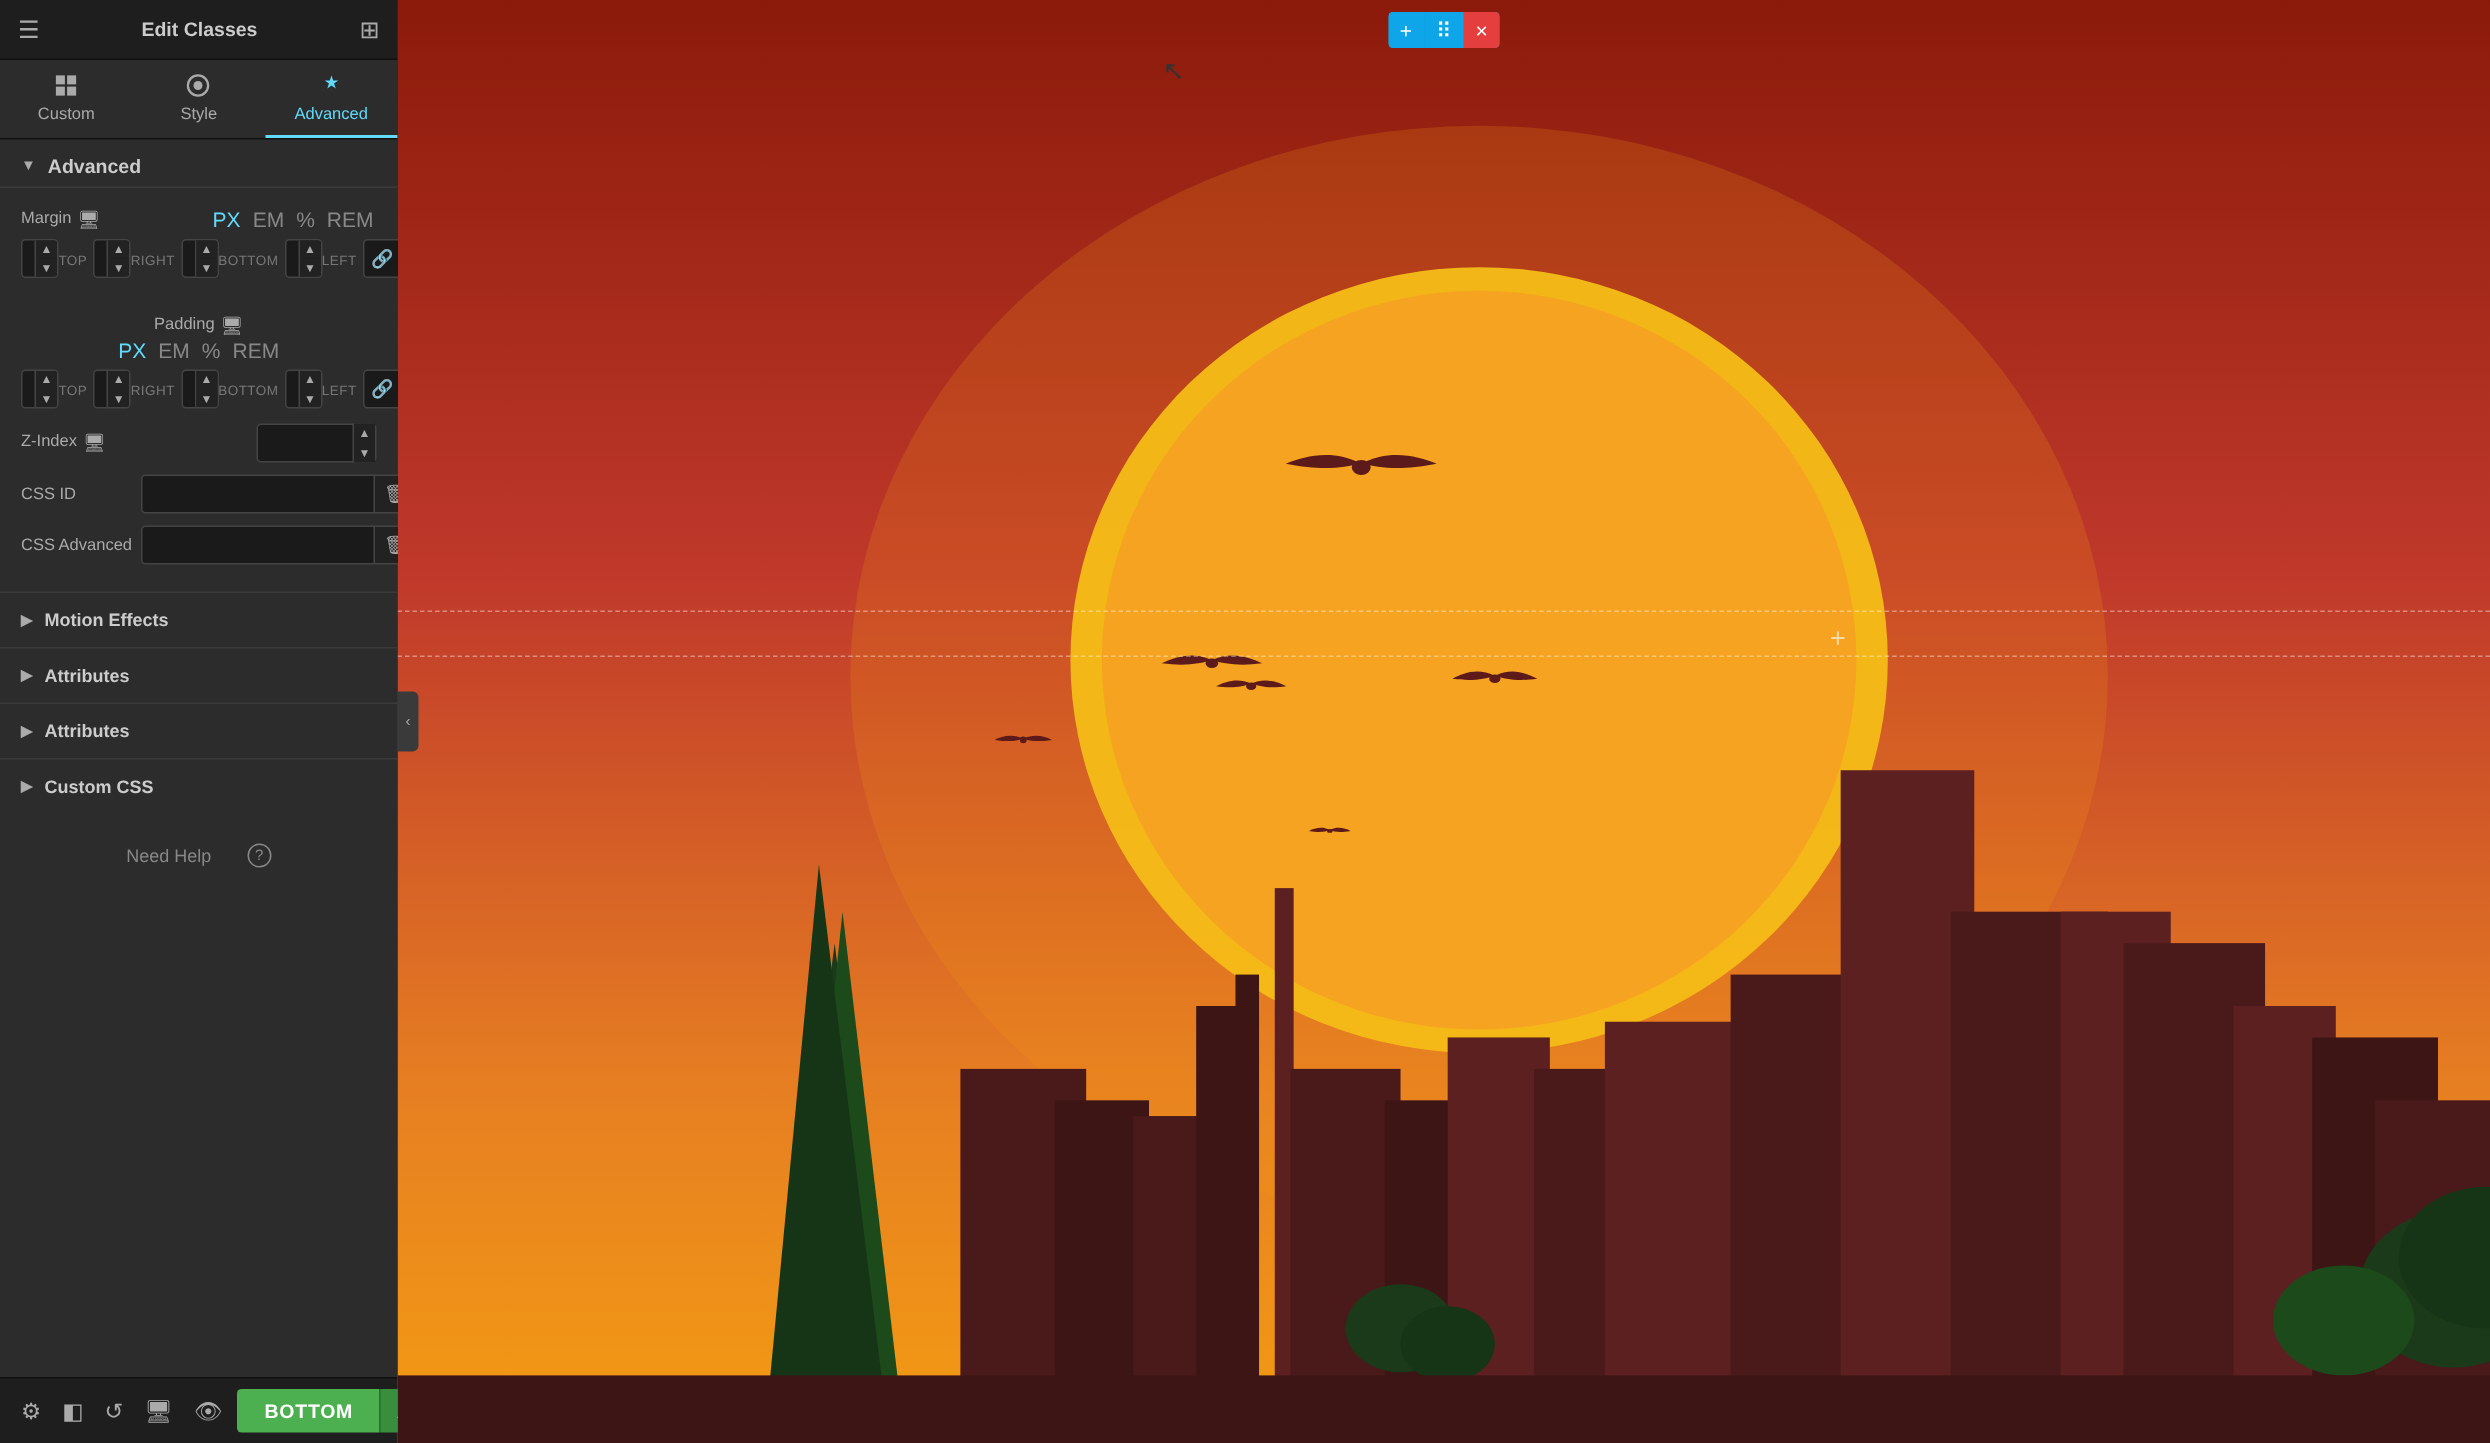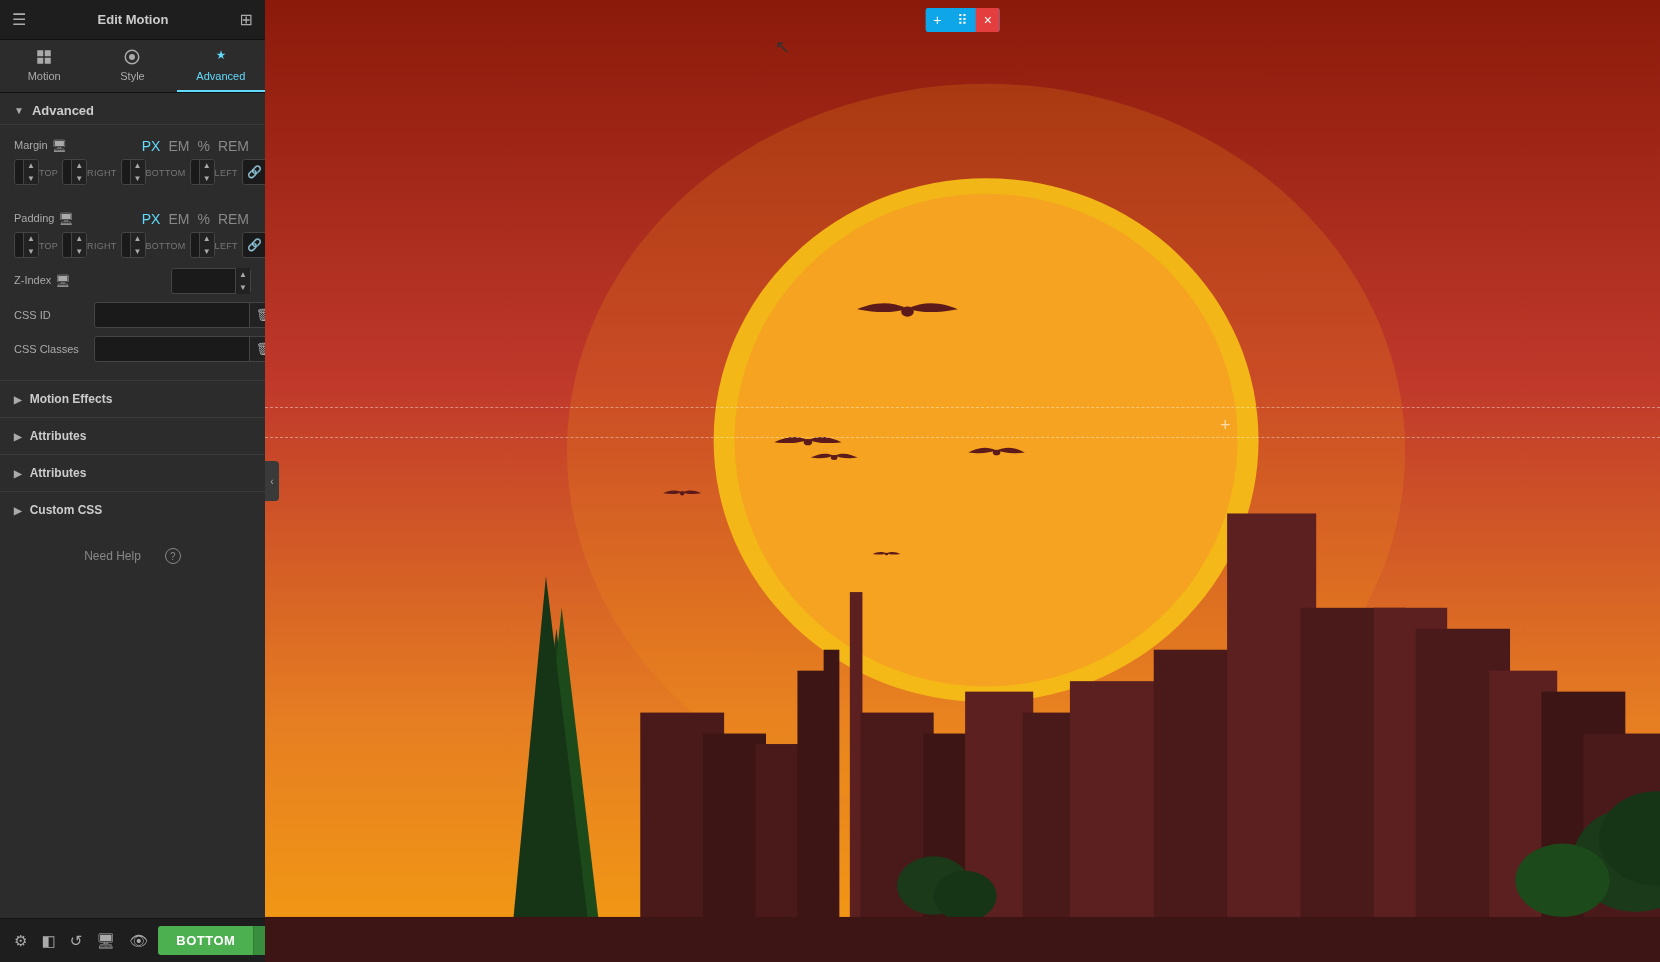--- a/index.html
+++ b/index.html
@@ -480,33 +480,33 @@
   </style>
 </head>
 <body>
 
 <div class="main-layout">
 
   <div class="sidebar">
 
     <div class="sidebar-header">
       <span class="hamburger-icon">☰</span>
-      <span class="sidebar-header-title">Edit Motion</span>
+      <span class="sidebar-header-title">Edit Classes</span>
       <span class="grid-icon">⊞</span>
     </div>
 
     <div class="tabs">
       <div class="tab">
         <svg viewBox="0 0 24 24">
             <rect x="3" y="3" width="8" height="8"></rect>
             <rect x="13" y="3" width="8" height="8"></rect>
             <rect x="3" y="13" width="8" height="8"></rect>
             <rect x="13" y="13" width="8" height="8"></rect>
           </svg>
-        <span>Motion</span>
+        <span>Custom</span>
       </div>
       <div class="tab">
         <svg viewBox="0 0 24 24">
             <circle cx="12" cy="12" r="9" fill="none" stroke="currentColor" stroke-width="2"></circle>
             <circle cx="12" cy="12" r="4"></circle>
           </svg>
         <span>Style</span>
       </div>
       <div class="tab active">
         <svg viewBox="0 0 24 24">
@@ -577,21 +577,21 @@
                 <button class="spinner-btn">▼</button>
               </div>
             </div>
             <span class="input-sublabel">LEFT</span>
           </div>
           <div style="display:flex;align-items:flex-start;padding-top:0;">
             <button class="link-btn">🔗</button>
           </div>
         </div>
 
-        <div class="property-row" style="margin-top:25px;">
+        <div class="property-row" style="margin-top:25px;flex-direction:column;">
           <span class="property-label">
             <span>Padding</span>
             <span class="monitor-icon">🖥</span>
           </span>
           <div class="unit-options">
             <span class="unit-btn active">PX</span>
             <span class="unit-btn">EM</span>
             <span class="unit-btn">%</span>
             <span class="unit-btn">REM</span>
           </div>
@@ -659,21 +659,21 @@
 
         <div class="css-row">
           <span class="css-label">CSS ID</span>
           <div class="css-input-wrapper">
             <input class="css-input" type="text" value="" style="">
             <button class="css-clear-btn">🗑</button>
           </div>
         </div>
 
         <div class="css-row">
-          <span class="css-label">CSS Classes</span>
+          <span class="css-label">CSS Advanced</span>
           <div class="css-input-wrapper">
             <input class="css-input" type="text" value="" style="">
             <button class="css-clear-btn">🗑</button>
           </div>
         </div>
 
       </div>
 
       <div class="collapsed-section">
         <div class="collapsed-section-header">

